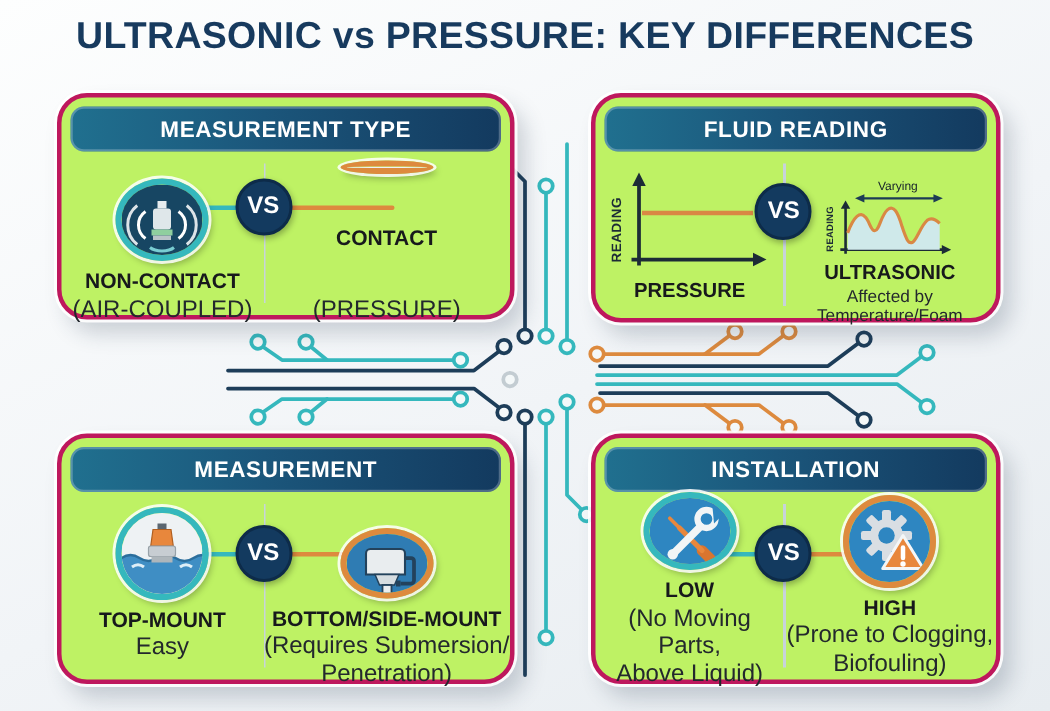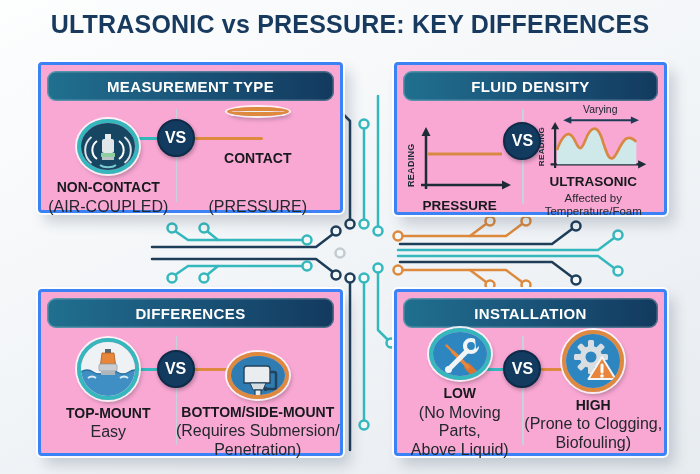--- a/index.html
+++ b/index.html
@@ -7,21 +7,21 @@
     width:700px;height:474px;position:relative;overflow:hidden;
     font-family:"Liberation Sans", sans-serif;
     background:linear-gradient(155deg,#fdfefe 0%,#f1f4f7 55%,#e7ecf0 100%);
   }
   .title{
     position:absolute;left:0;top:10px;width:700px;text-align:center;
     font-size:25px;font-weight:800;letter-spacing:.2px;color:#173a5e;
   }
   .circuit{position:absolute;left:0;top:0;pointer-events:none;}
   .panel{
-    position:absolute;background:#f9a8d4;border:3px solid #3b82f6;border-radius:4px;
+    position:absolute;background:#bef264;border:3px solid #be185d;border-radius:20px;
     box-shadow:0 0 0 2px rgba(255,255,255,.9), 7px 9px 14px rgba(40,60,80,.22);
     box-sizing:border-box;
   }
   .panel-header{
     margin:6px 6px 0 6px;height:30px;border-radius:9px;
     background:linear-gradient(90deg,#20708f 0%,#1b567b 45%,#133a5f 100%);
     color:#ffffff;font-weight:bold;font-size:15px;letter-spacing:.4px;
     display:flex;align-items:center;justify-content:center;
     box-shadow:inset 0 0 0 1.5px rgba(255,255,255,.25);
   }
@@ -154,36 +154,36 @@
           <path d="M18,42 a9,4.5 0 0 0 18,0" stroke="#bcd9ec" stroke-width="2" fill="none"></path>
         </svg>
       </div>
       <div class="item-title">CONTACT</div>
       <div class="sub">(PRESSURE)</div>
     </div>
   </div>
 </div>
 
 <div class="panel" style="left:394px;top:62px;width:273px;height:153px;">
-  <div class="panel-header">FLUID DENSITY</div>
+  <div class="panel-header">FLUID READING</div>
   <div class="divider" style="left:47%;"></div>
   <div class="vs" style="left:47%;top:76px;">VS</div>
   <div class="panel-body" style="height:117px;">
-    <div class="half" style="width:47%;padding-top:20px;">
+    <div class="half" style="width:47%;padding-top:8px;">
       <svg width="112" height="76" viewBox="0 0 112 76">
         <line x1="22" y1="68" x2="22" y2="12" stroke="#1c2b36" stroke-width="2.5"></line>
         <polygon points="22,6 17.5,15 26.5,15" fill="#1c2b36"></polygon>
         <line x1="17" y1="64" x2="100" y2="64" stroke="#1c2b36" stroke-width="2.5"></line>
         <polygon points="107,64 98,59.5 98,68.5" fill="#1c2b36"></polygon>
         <path d="M24,33 H98" stroke="#d98844" stroke-width="3" fill="none"></path>
         <text class="axis-text" transform="translate(10,66) rotate(-90)">READING</text>
       </svg>
       <div class="chart-label">PRESSURE</div>
     </div>
-    <div class="half" style="width:53%;padding-top:2px;">
+    <div class="half" style="width:53%;padding-top:18px;">
       <svg width="132" height="78" viewBox="0 0 132 78">
         <text class="varying-text" x="74" y="11" text-anchor="middle">Varying</text>
         <line x1="40" y1="19" x2="110" y2="19" stroke="#1d3b55" stroke-width="2.2"></line>
         <polygon points="33,19 42,15 42,23" fill="#1d3b55"></polygon>
         <polygon points="117,19 108,15 108,23" fill="#1d3b55"></polygon>
         <line x1="24" y1="72" x2="24" y2="26" stroke="#1c2b36" stroke-width="2.5"></line>
         <polygon points="24,21 19.5,29 28.5,29" fill="#1c2b36"></polygon>
         <line x1="19" y1="68" x2="118" y2="68" stroke="#1c2b36" stroke-width="2.5"></line>
         <polygon points="125,68 116,63.5 116,72.5" fill="#1c2b36"></polygon>
         <path d="M26,52 C32,36 38,31 43,37 C47,41 48,50 52,50 C56,50 58,35 64,30 C70,25 74,32 78,46 C82,58 84,63 88,61 C92,59 96,45 102,40 C106,37 110,39 114,43 L114,68 L26,68 Z" fill="#cfe9ea"></path>
@@ -191,21 +191,21 @@
         <text class="axis-text" transform="translate(12,70) rotate(-90)">READING</text>
       </svg>
       <div class="chart-label">ULTRASONIC</div>
       <div class="sub" style="font-size:11.5px;">Affected by
 Temperature/Foam</div>
     </div>
   </div>
 </div>
 
 <div class="panel" style="left:38px;top:289px;width:305px;height:167px;">
-  <div class="panel-header">DIFFERENCES</div>
+  <div class="panel-header">MEASUREMENT</div>
   <div class="divider" style="left:45%;"></div>
   <div class="conn teal" style="left:68px;top:75.5px;width:70px;"></div>
   <div class="conn orange" style="left:137px;top:75.5px;width:85px;"></div>
   <div class="vs" style="left:45%;top:77px;">VS</div>
   <div class="panel-body" style="height:131px;">
     <div class="half" style="width:45%;padding-top:10px;">
       <div class="badge teal-ring">
         <svg viewBox="0 0 54 54">
           <rect width="54" height="54" fill="#eef2f4"></rect>
           <path d="M0,30 q6,-4 12,0 t12,0 t12,0 t12,0 t12,0 V54 H0 Z" fill="#3f8ec4"></path>

